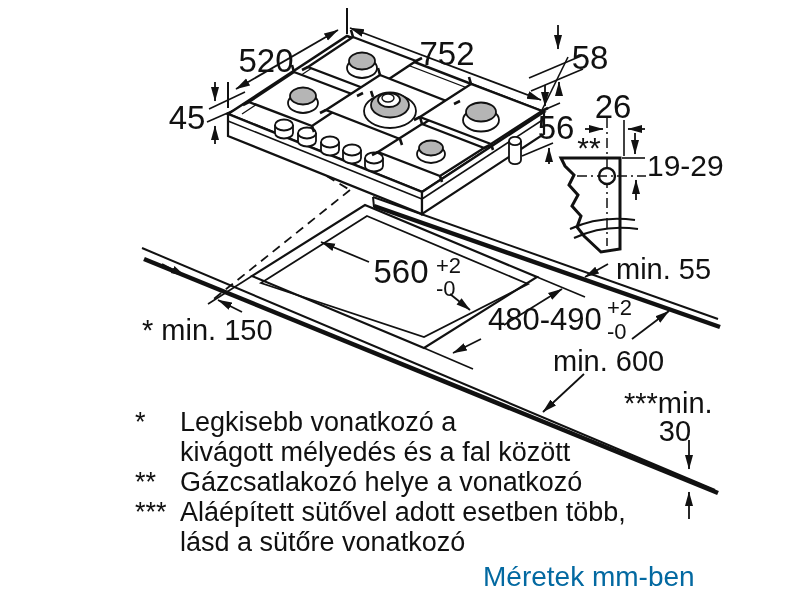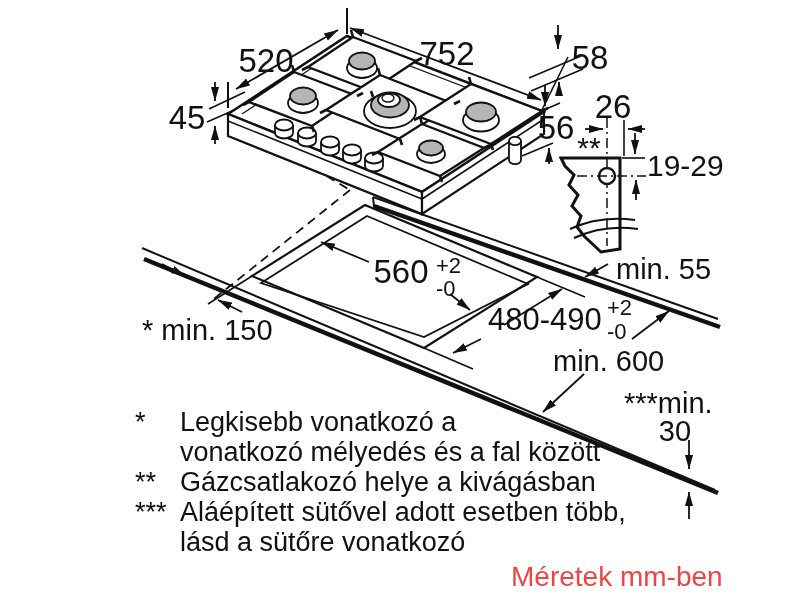--- a/index.html
+++ b/index.html
@@ -8,21 +8,21 @@
   svg{position:absolute;left:0;top:0;}
   svg text{font-family:"Liberation Sans", sans-serif;fill:#111;}
   .dim{font-size:33px;}
   .dim-sm{font-size:30px;}
   .tol{font-size:22px;}
   .minlbl{font-size:29px;}
   .footnotes{position:absolute;left:103px;top:407px;width:560px;
              font-size:27px;line-height:30px;color:#111;}
   .fn-row{display:flex;align-items:flex-start;}
   .fn-marker{width:45px;flex:0 0 45px;}
-  .units{position:absolute;left:479px;top:561px;font-size:28px;color:#ef4444;}
+  .units{position:absolute;left:451px;top:561px;font-size:28px;color:#0369a1;}
 </style>
 </head>
 <body>
 
 <div class="stage">
 <svg width="800" height="600" viewBox="0 0 800 600">
   <defs>
     <marker id="ah" markerUnits="userSpaceOnUse" markerWidth="15" markerHeight="10" viewBox="0 0 15 10" refX="14" refY="5" orient="auto-start-reverse">
       <path d="M0,1 L14.5,5 L0,9 Z" fill="#111"></path>
     </marker>
@@ -200,27 +200,27 @@
     <text class="minlbl" x="592" y="413">***min.</text>
     <text class="minlbl" x="643" y="441" text-anchor="middle">30</text>
   </g>
 </svg>
 
 <div class="footnotes">
   <div class="fn-row">
     <div class="fn-marker">*</div>
     <div>
       <div>Legkisebb vonatkozó a</div>
-      <div>vonatkozó mélyedés és a fal között</div>
+      <div>kivágott mélyedés és a fal között</div>
     </div>
   </div>
   <div class="fn-row">
     <div class="fn-marker">**</div>
     <div>
-      <div>Gázcsatlakozó helye a kivágásban</div>
+      <div>Gázcsatlakozó helye a vonatkozó</div>
     </div>
   </div>
   <div class="fn-row">
     <div class="fn-marker">***</div>
     <div>
       <div>Aláépített sütővel adott esetben több,</div>
       <div>lásd a sütőre vonatkozó</div>
     </div>
   </div>
 </div>

